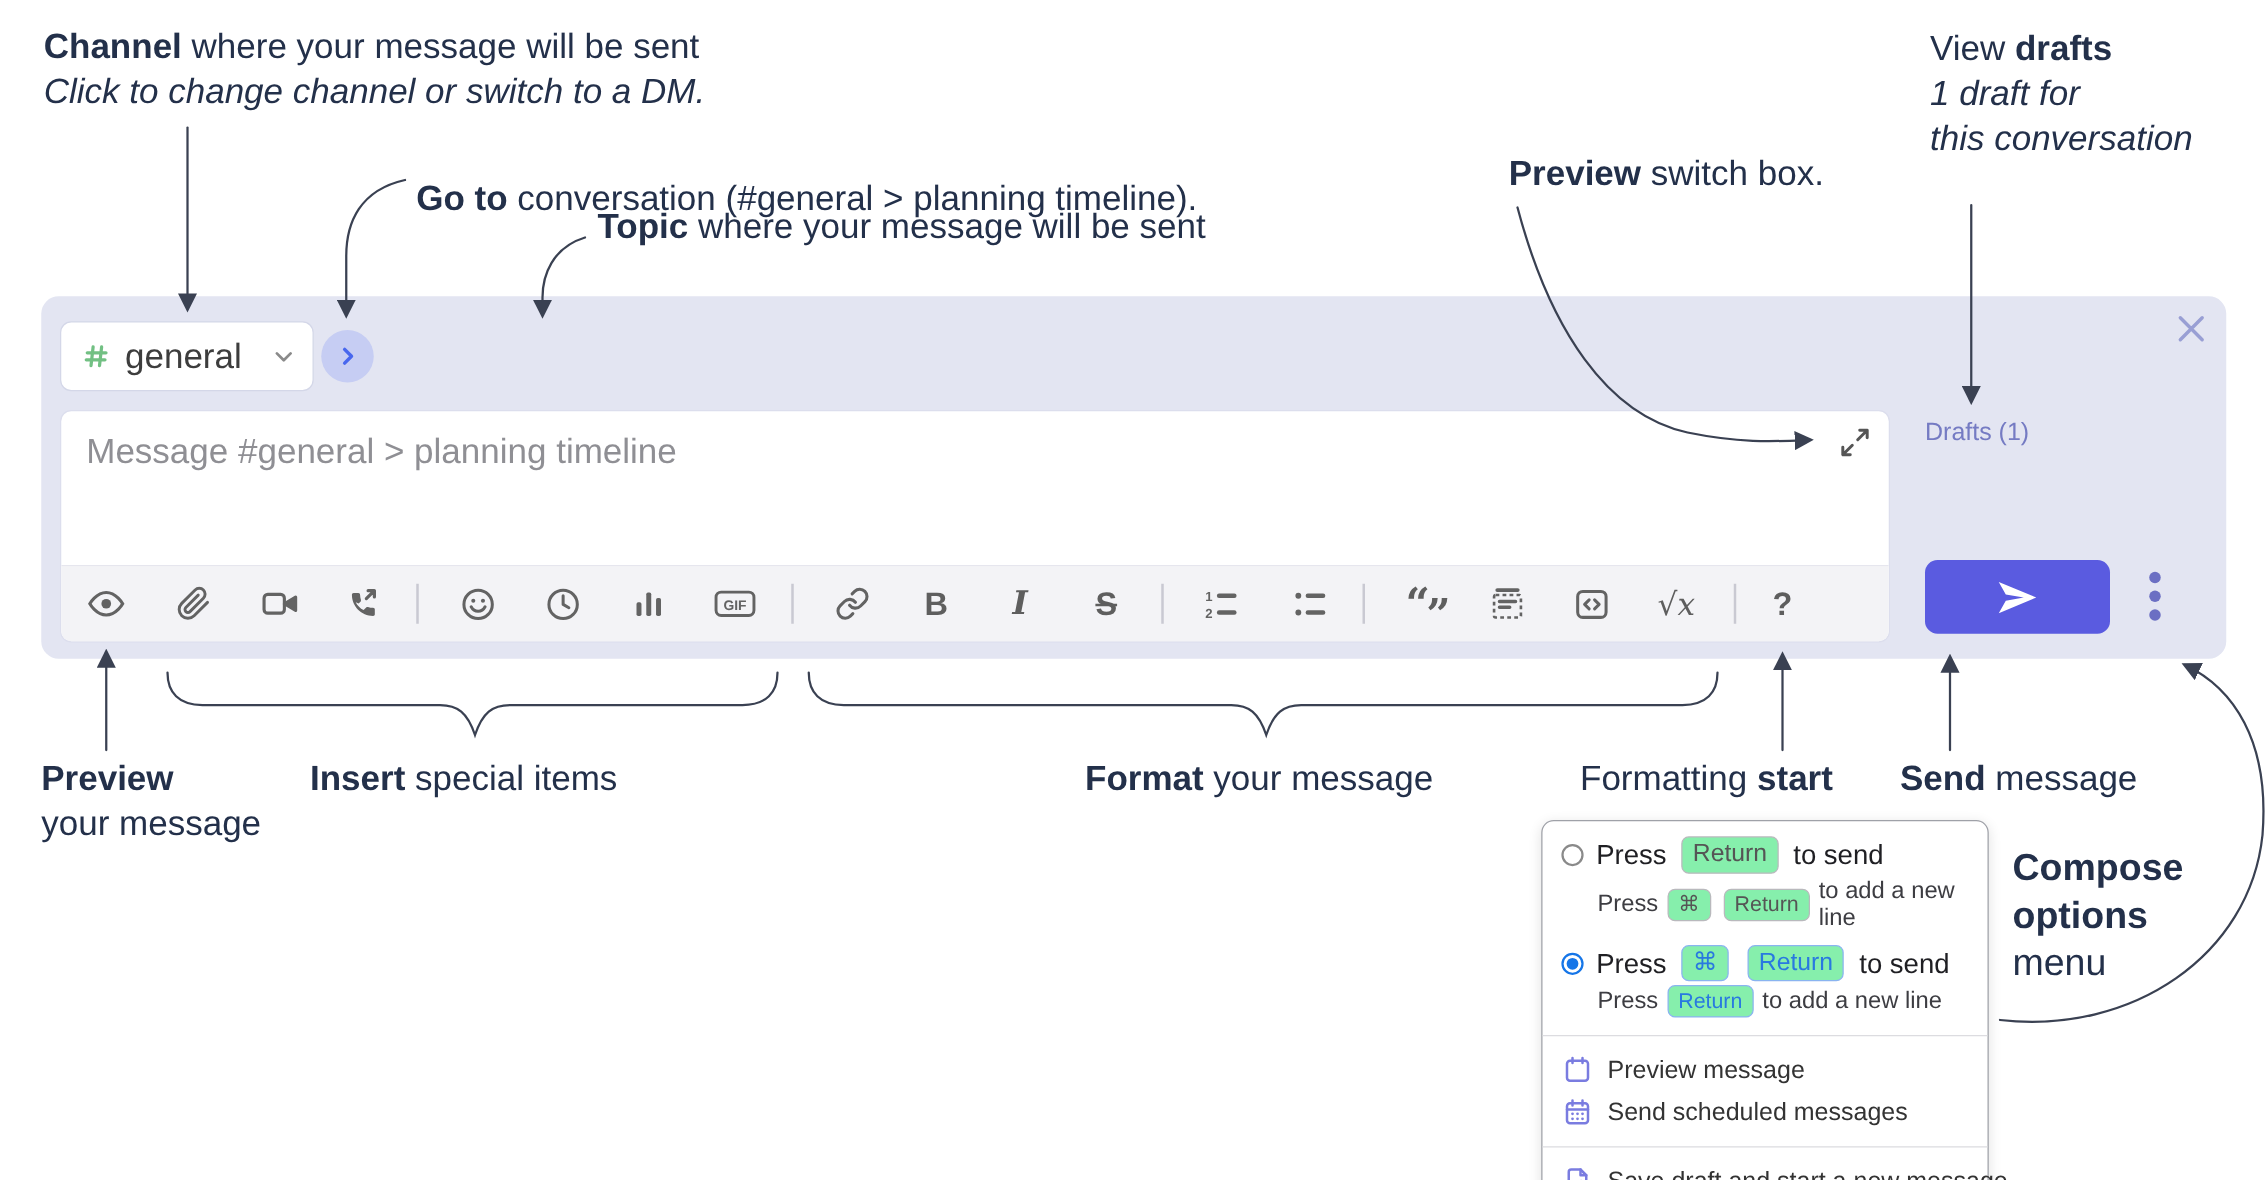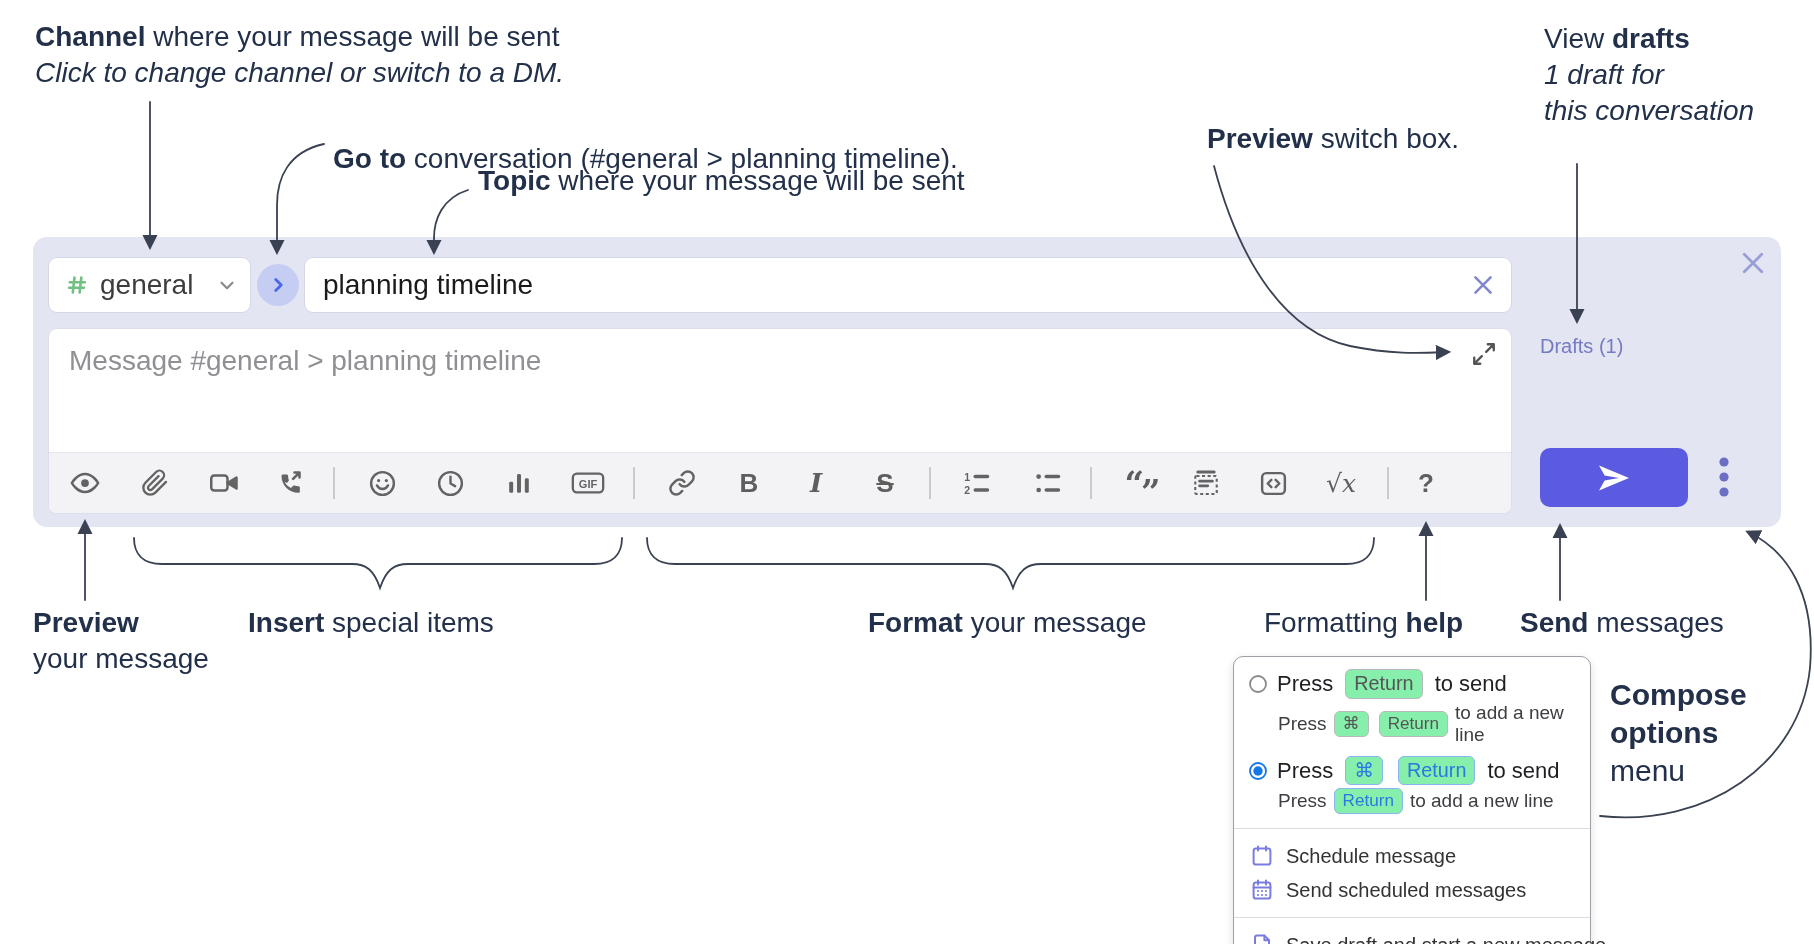--- a/index.html
+++ b/index.html
@@ -85,23 +85,23 @@
   <div class="note it" style="left:1544px;top:58px;">1 draft for</div>
   <div class="note it" style="left:1544px;top:94px;">this conversation</div>
 
   <div class="note" style="left:33px;top:606px;"><b>Preview</b></div>
   <div class="note" style="left:33px;top:642px;">your message</div>
 
   <div class="note" style="left:248px;top:606px;"><b>Insert</b><span> special items</span></div>
 
   <div class="note" style="left:868px;top:606px;"><b>Format</b><span> your message</span></div>
 
-  <div class="note" style="left:1264px;top:606px;"><span>Formatting </span><b>help</b></div>
-
-  <div class="note" style="left:1520px;top:606px;"><b>Send</b><span> messages</span></div>
+  <div class="note" style="left:1264px;top:606px;"><span>Formatting </span><b>start</b></div>
+
+  <div class="note" style="left:1520px;top:606px;"><b>Send</b><span> message</span></div>
 
   <div class="note big" style="left:1610px;top:676px;">Compose</div>
   <div class="note big" style="left:1610px;top:714px;">options</div>
   <div class="note big reg" style="left:1610px;top:752px;">menu</div>
 
   <div class="compose">
 
     <button class="channel-btn">
       <span style="display:flex;">
         <svg width="24" height="24" viewBox="0 0 24 24" fill="none" stroke="#72c083" stroke-width="2.6" stroke-linecap="round">
@@ -117,30 +117,20 @@
     </button>
 
     <button class="goto-circle">
       <span style="display:flex;">
         <svg width="22" height="22" viewBox="0 0 24 24" fill="none" stroke="#4867ee" stroke-width="3" stroke-linecap="round" stroke-linejoin="round">
             <path d="M9.5 6l6 6-6 6"></path>
           </svg>
       </span>
     </button>
 
-    <div class="topic-wrap">
-      <input class="topic-input" type="text" value="planning timeline" style="">
-      <button class="icon-btn clear-topic">
-        <span style="display:flex;">
-          <svg width="26" height="26" viewBox="0 0 24 24" fill="none" stroke="#8287cb" stroke-width="2.4" stroke-linecap="round">
-              <path d="M5 5l14 14M19 5L5 19"></path>
-            </svg>
-        </span>
-      </button>
-    </div>
 
     <button class="icon-btn compose-close">
       <span style="display:flex;">
         <svg width="30" height="30" viewBox="0 0 24 24" fill="none" stroke="#999fd4" stroke-width="2.2" stroke-linecap="round">
             <path d="M5 5l14 14M19 5L5 19"></path>
           </svg>
       </span>
     </button>
 
     <div class="message-box">
@@ -350,21 +340,21 @@
       </div>
     </div>
     <div class="psec">
       <div class="mitem">
         <span style="display:flex;">
             <svg width="24" height="24" viewBox="0 0 24 24" fill="none" stroke="#7a7ce0" stroke-width="2" stroke-linecap="round" stroke-linejoin="round">
               <rect x="3.6" y="4.6" width="16.8" height="16" rx="2.4"></rect>
               <path d="M8 2.4v4M16 2.4v4"></path>
             </svg>
           </span>
-        <span>Schedule message</span>
+        <span>Preview message</span>
       </div>
       <div class="mitem">
         <span style="display:flex;">
             <svg width="24" height="24" viewBox="0 0 24 24" fill="none" stroke="#7a7ce0" stroke-width="2" stroke-linecap="round" stroke-linejoin="round">
               <rect x="3.6" y="4.6" width="16.8" height="16" rx="2.4"></rect>
               <path d="M8 2.4v4M16 2.4v4M3.6 9.6h16.8"></path>
               <g fill="#7a7ce0" stroke="none">
                 <circle cx="8" cy="13" r="1.1"></circle>
                 <circle cx="12" cy="13" r="1.1"></circle>
                 <circle cx="16" cy="13" r="1.1"></circle>

